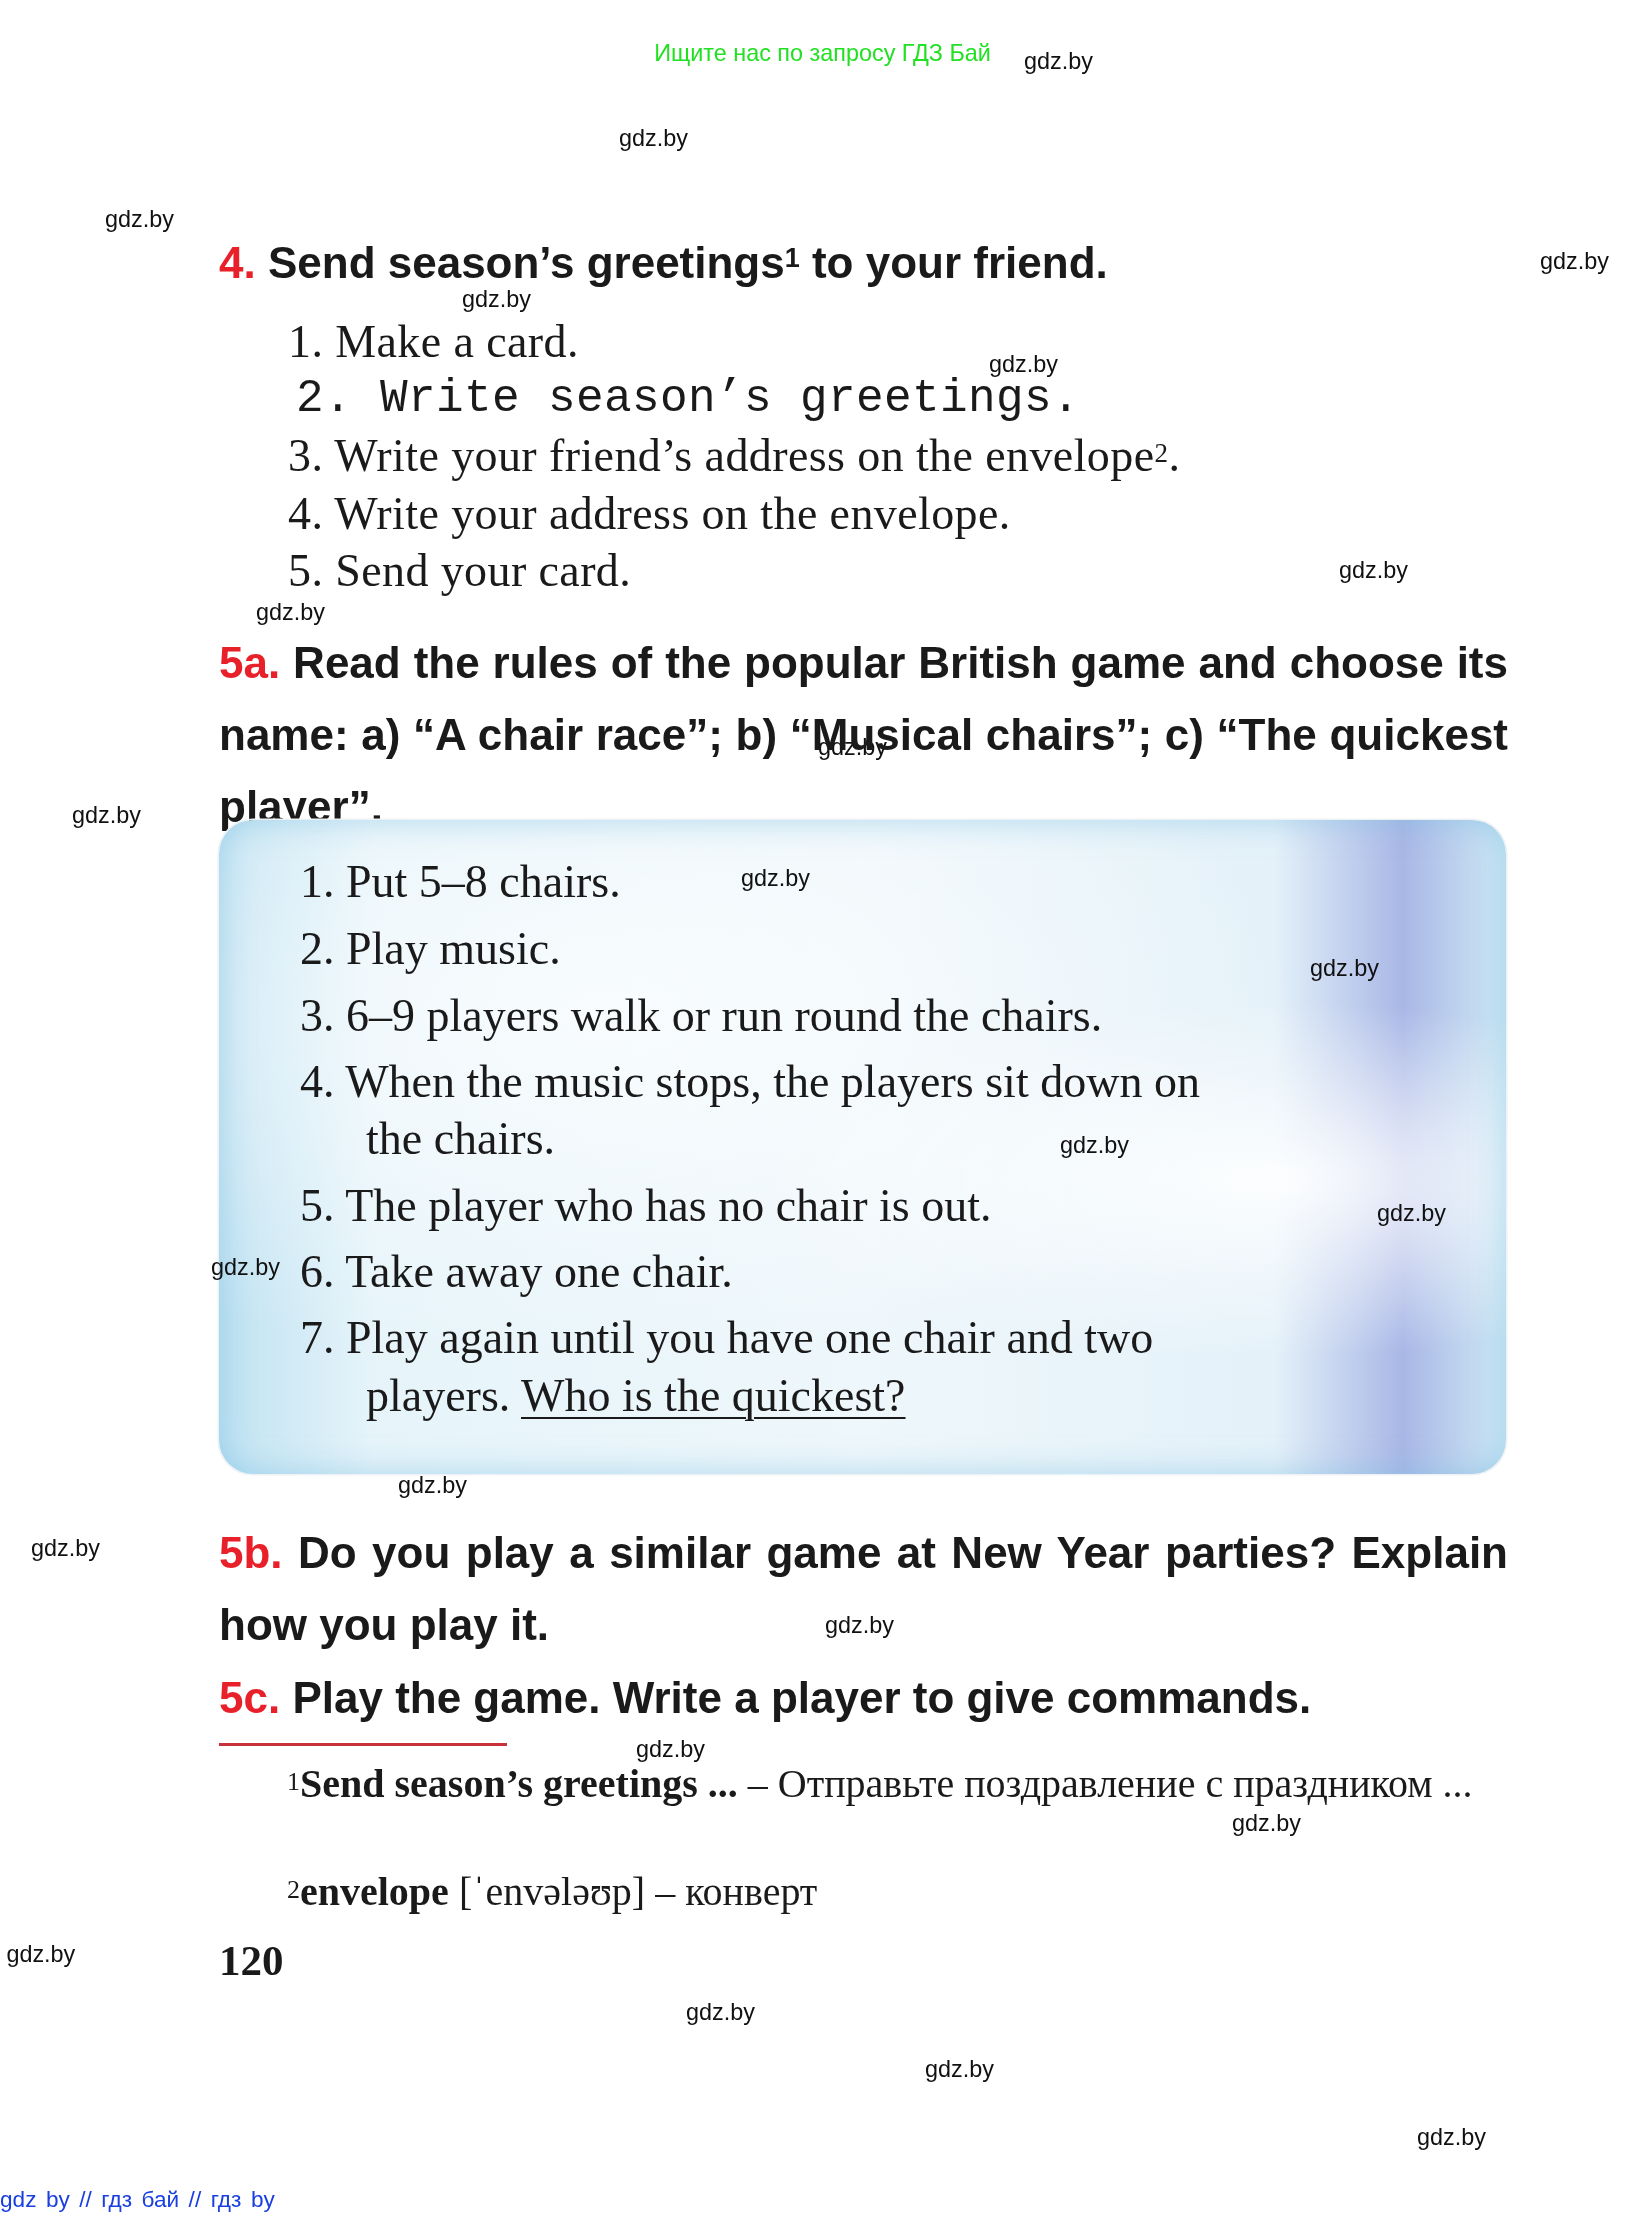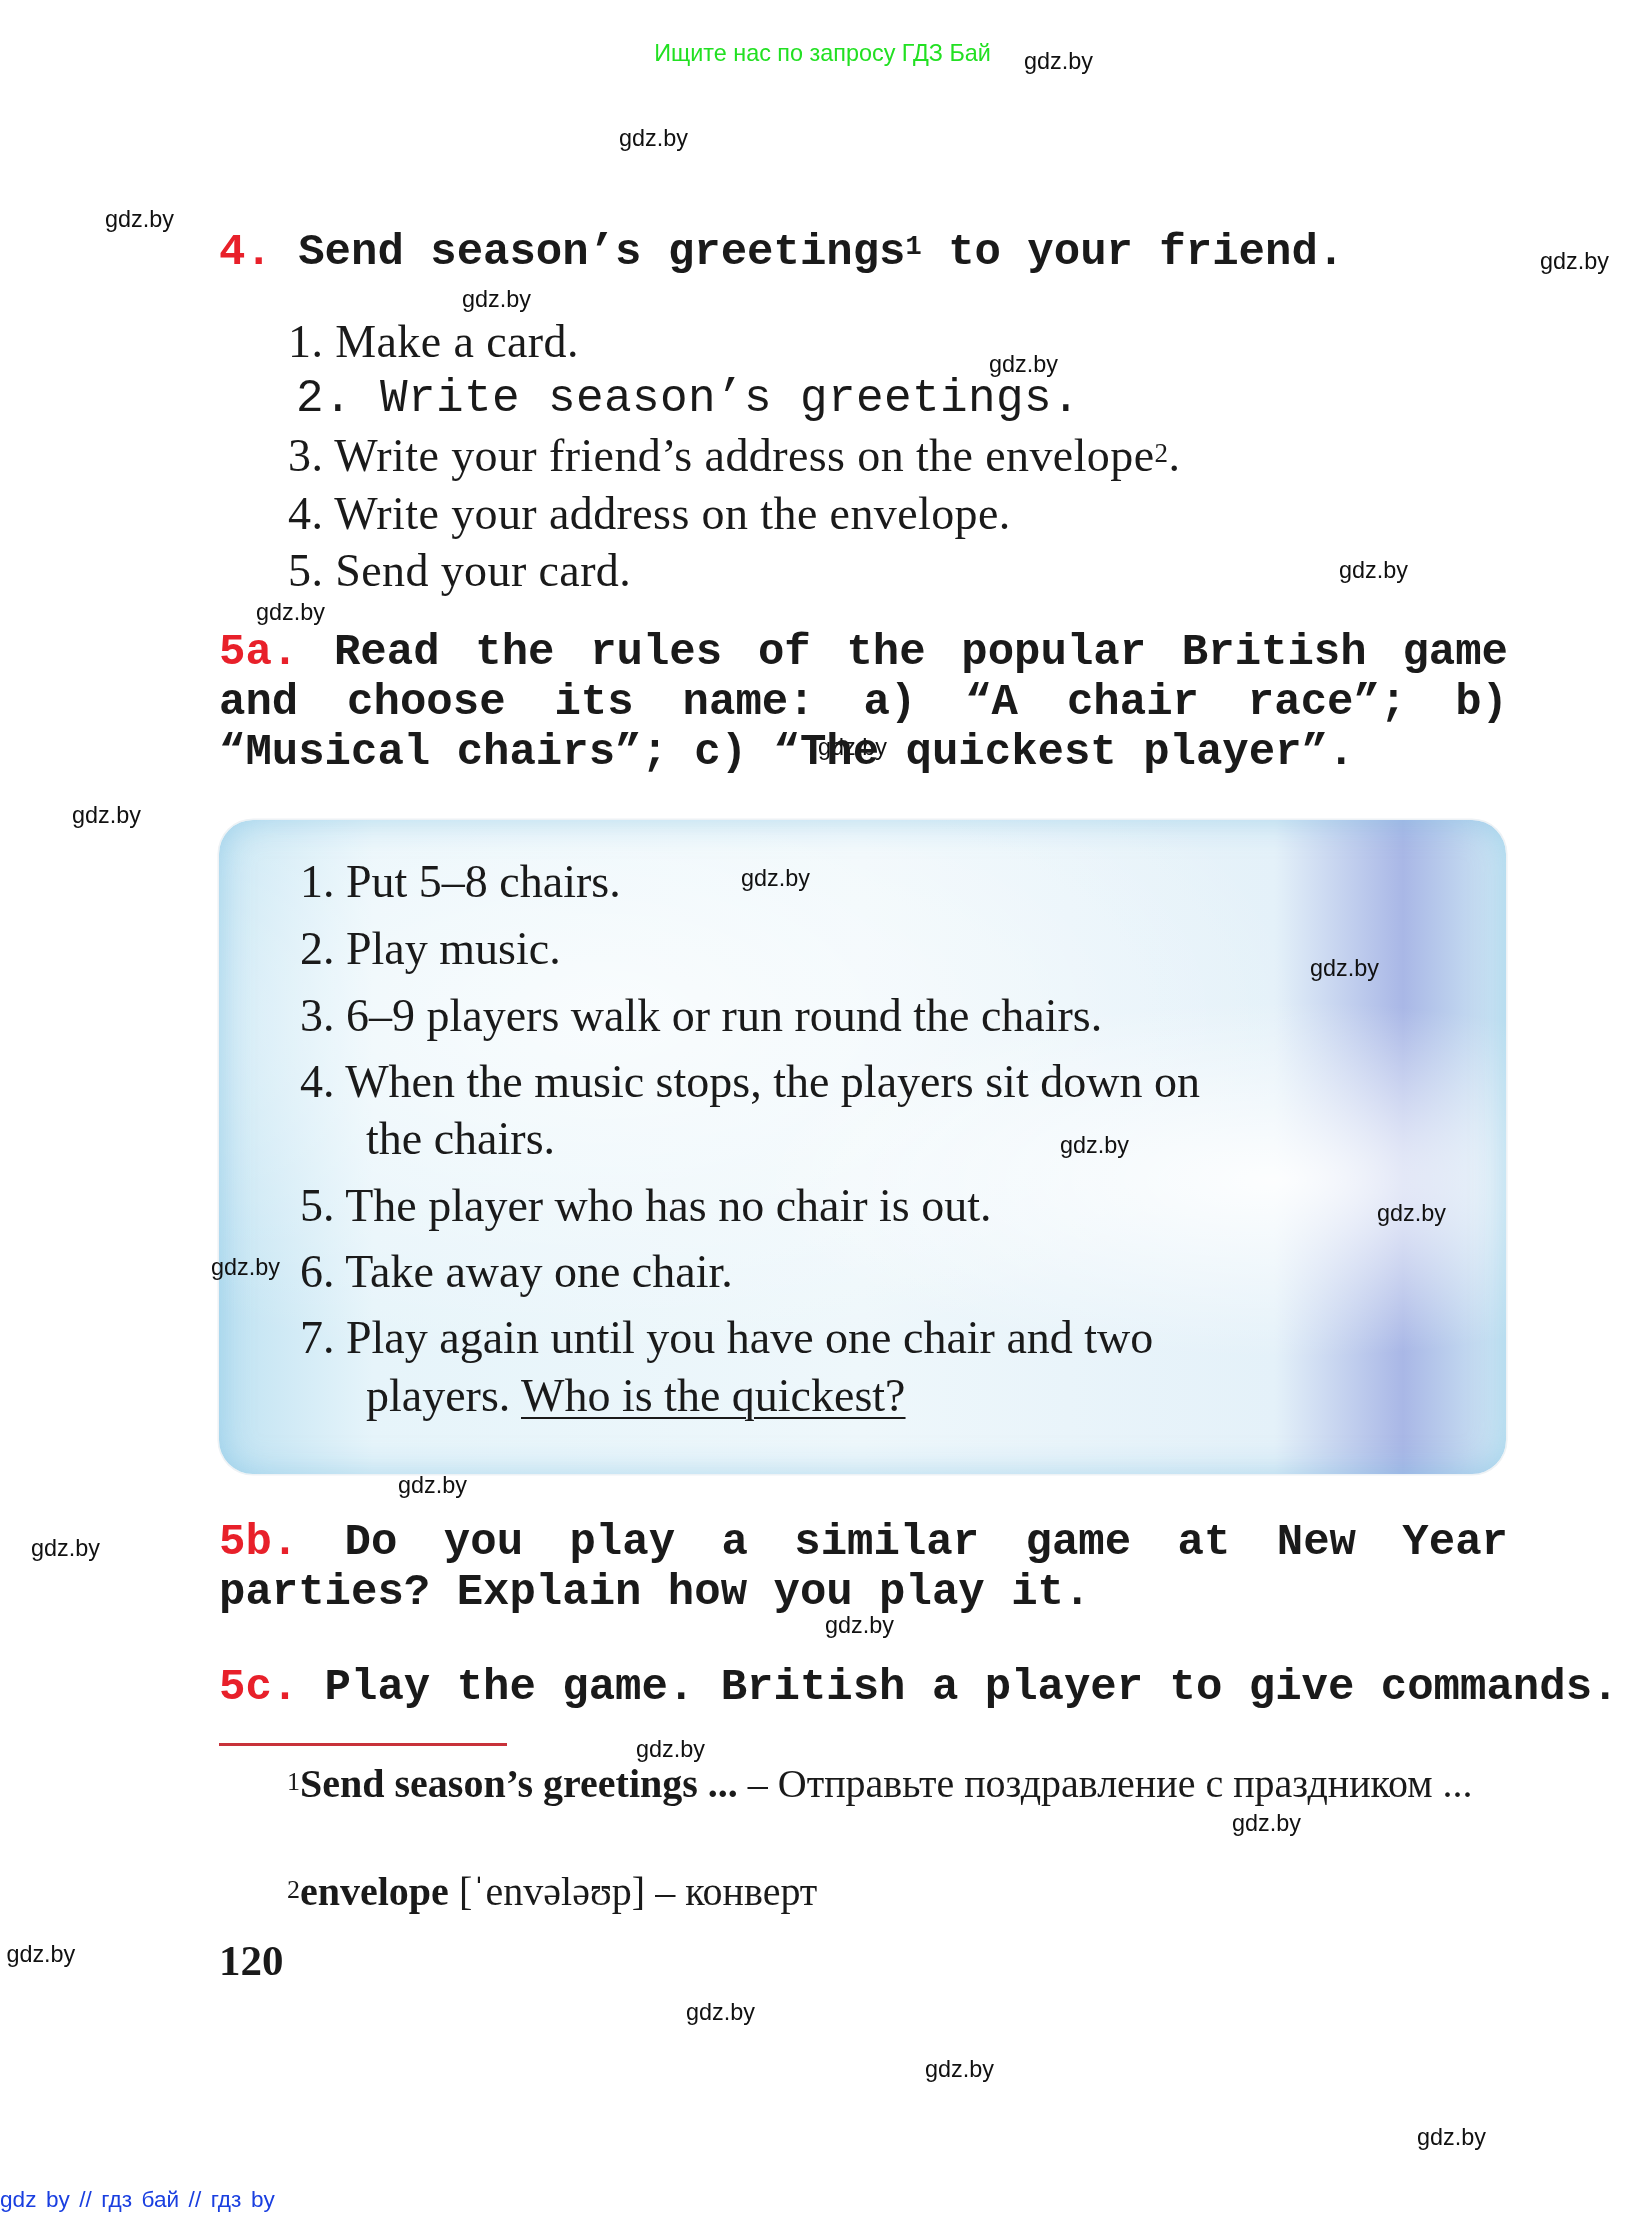--- a/index.html
+++ b/index.html
@@ -2,22 +2,22 @@
 <html style="font-size:13px"><head>
 <meta charset="utf-8">
 <style>
   html, body { margin:0; padding:0; }
   body { width:1645px; height:2216px; position:relative; background:#ffffff; overflow:hidden;
          font-family:"Liberation Serif", serif; color:#1a1a1a; }
   .abs { position:absolute; white-space:nowrap; }
   .banner { top:1.6px; left:0; width:1645px; text-align:center; font-family:"Liberation Sans", sans-serif;
             font-size:23.4px; color:#22e022;margin-top:38px; }
   .wm { font-family:"Liberation Sans", sans-serif; font-size:23.4px; color:#111; line-height:1; }
-  .heading { font-family:Liberation Mono, monospace; font-weight:bold; font-size:44px; color:#1a1a1a;
-             line-height:50px; }
+  .heading { font-family:Liberation Sans, sans-serif; font-weight:bold; font-size:44px; color:#1a1a1a;
+             line-height:72px; }
   .num { color:#e8202a; }
   .heading sup { font-size:27px; vertical-align:top; position:relative; top:-4.8px; }
   .justify { width:1289px; text-align:justify; text-align-last:left; white-space:normal; }
   .item { font-family:"Liberation Serif", serif; font-size:46px; line-height:56px; letter-spacing:0.4px; }
   .item sup { font-size:27px; vertical-align:top; position:relative; top:-3.2px; }
   .box { position:absolute; left:219px; top:820px; width:1287px; height:654px; border-radius:34px;
          background:
            radial-gradient(ellipse at 82% 55%, rgba(255,255,255,0.9) 0%, rgba(255,255,255,0) 35%),
            radial-gradient(ellipse at 30% 30%, rgba(255,255,255,0.7) 0%, rgba(255,255,255,0) 55%),
            linear-gradient(90deg, #bfe2f2 0%, #e6f4fa 12%, #eef7fb 50%, #e4f1f9 82%, #a9b7e6 92%, #cfe9f5 100%);
@@ -93,21 +93,21 @@
 <div class="abs wm" style="left:211px;top:1256px;">gdz.by</div>
 <div class="abs wm" style="left:398px;top:1474px;">gdz.by</div>
 <div class="abs wm" style="left:31px;top:1537px;">gdz.by</div>
 
 <div class="abs heading justify" style="left:219px;top:1517px;">
   <span class="num">5b.</span><span> Do you play a similar game at New Year parties? Explain how you play it.</span>
 </div>
 <div class="abs wm" style="left:825px;top:1614px;">gdz.by</div>
 
 <div class="abs heading" style="left:219px;top:1662px;">
-  <span class="num">5c.</span><span> Play the game. British a player to give commands.</span>
+  <span class="num">5c.</span><span> Play the game. Write a player to give commands.</span>
 </div>
 
 <div class="rule"></div>
 <div class="abs wm" style="left:636px;top:1738px;">gdz.by</div>
 
 <div class="abs fn" style="left:219px;top:1759px;width:1289px;white-space:normal;text-align:justify;text-indent:68px;">
   <sup>1</sup><b>Send season’s greetings ...</b><span> – Отправьте поздравление с праздником ...</span>
 </div>
 <div class="abs wm" style="left:1232px;top:1812px;">gdz.by</div>
 <div class="abs fn" style="left:287px;top:1867px;">

